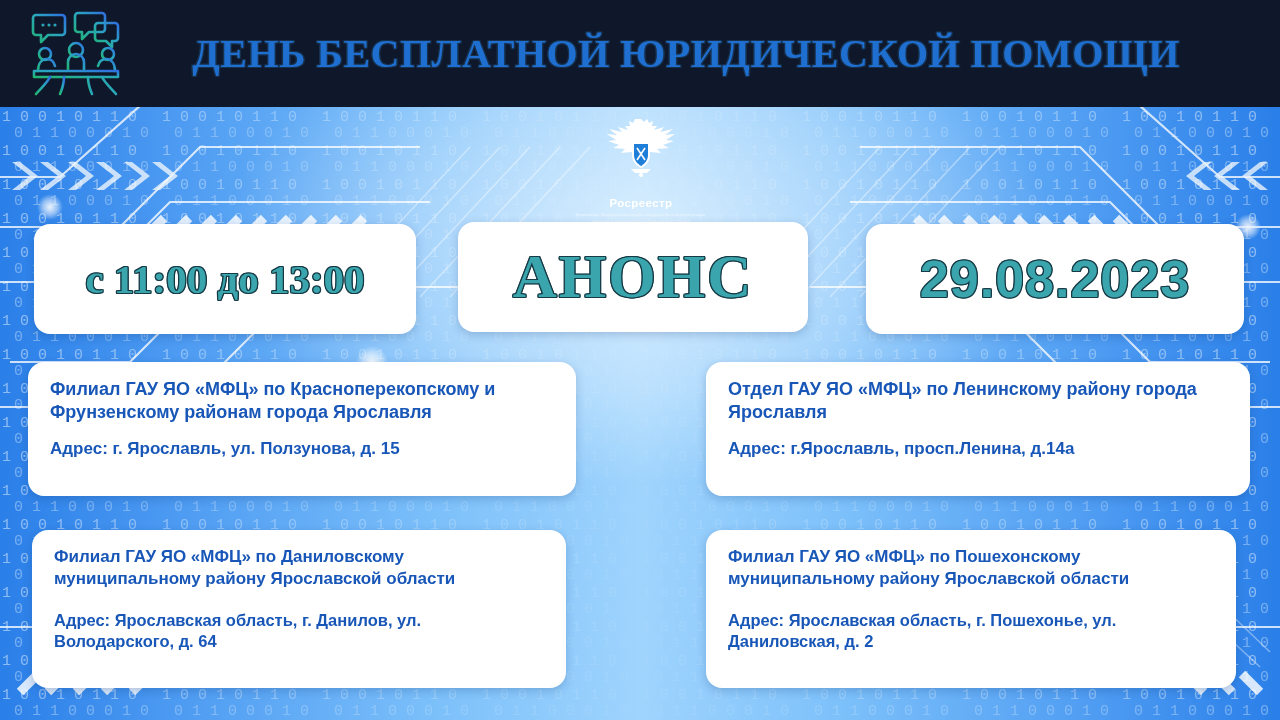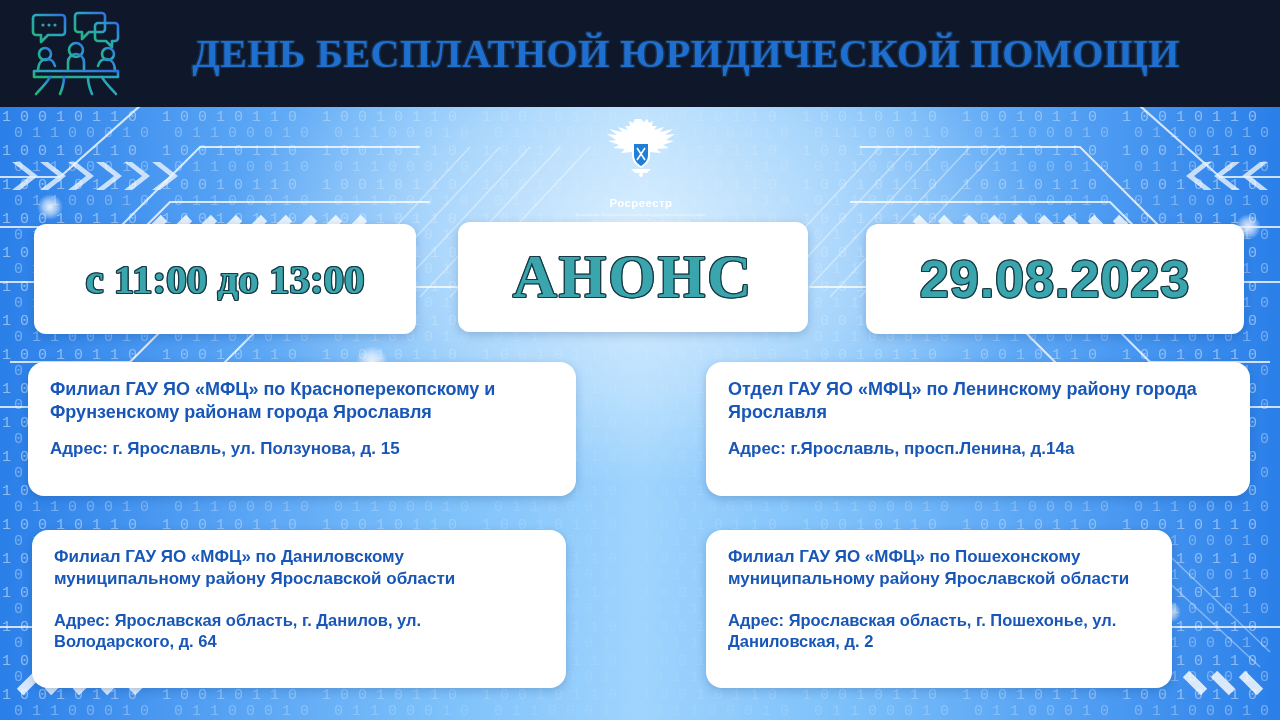--- a/index.html
+++ b/index.html
@@ -50,21 +50,20 @@
 
   
   .card{
     position:absolute;background:#ffffff;border-radius:16px;
     box-shadow:0 3px 10px rgba(10,50,110,.22);
     box-sizing:border-box;
   }
   .hero-card{
     display:flex;align-items:center;justify-content:center;
     height:110px;
-    border-radius:12px;
   }
   .hero-text{
     font-family:"Liberation Serif", serif;
     font-weight:bold;color:#3aa5ad;white-space:nowrap;
     text-shadow:
       1.2px 0 0 #173a45, -1.2px 0 0 #173a45,
       0 1.2px 0 #173a45, 0 -1.2px 0 #173a45,
       1px 1px 0 #173a45, -1px 1px 0 #173a45,
       1px -1px 0 #173a45, -1px -1px 0 #173a45;
   }
@@ -75,21 +74,21 @@
   #card-date{left:866px;top:224px;width:378px;}
   #card-date .hero-text{
     font-family:Liberation Sans, sans-serif;
     font-size:52px;letter-spacing:1px;
   }
 
   .loc-card{padding:16px 22px 14px 22px;}
   #card-loc-0{left:28px;top:362px;width:548px;min-height:134px;}
   #card-loc-1{left:706px;top:362px;width:544px;min-height:134px;}
   #card-loc-2{left:32px;top:530px;width:534px;min-height:158px;}
-  #card-loc-3{left:706px;top:530px;width:466px;min-height:158px;}
+  #card-loc-3{left:706px;top:530px;width:530px;min-height:158px;}
 
   .loc-title{
     font-size:17.5px;font-weight:bold;line-height:1.28;
     color:#1857b8;margin:0 0 14px 0;
     text-shadow:0 0 2px rgba(255,255,255,.9);
   }
   .loc-addr{
     font-size:17px;font-weight:bold;line-height:1.30;
     color:#1857b8;margin:0;
     text-shadow:0 0 2px rgba(255,255,255,.9);

